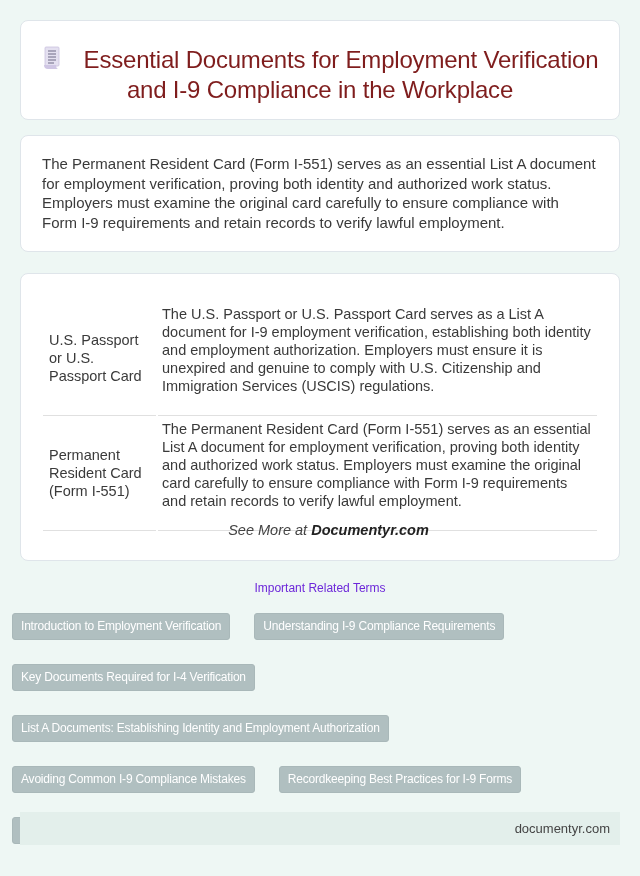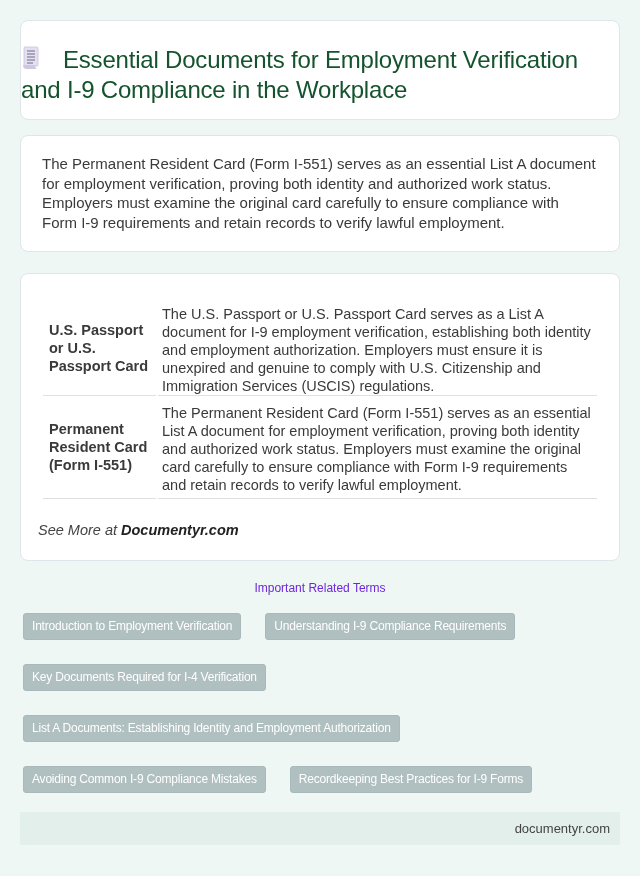--- a/index.html
+++ b/index.html
@@ -15,24 +15,24 @@
       left: 20px;
       width: 600px;
       background: #fff;
       border: 1px solid #dfe5ea;
       border-radius: 8px;
     }
     .title-card { top: 20px; height: 100px; }
     .title {
       position: absolute;
       left: 0; right: 0; top: 24px;
-      text-align: left;
+      text-align: center;
       font-size: 24px;
       line-height: 30px;
-      color: #14532d;
+      color: #7f1d1d;
       letter-spacing: -0.2px;
     }
     .doc-icon {
       display: inline-block;
       width: 20px; height: 22px;
       vertical-align: -2px;
       margin-right: 22px;
       position: relative;
     }
     .summary-card { top: 135px; height: 117px; }
@@ -51,44 +51,44 @@
       border-collapse: separate;
       border-spacing: 2px 0;
     }
     td {
       font-size: 14.5px;
       line-height: 18px;
       color: #3a3a3a;
       vertical-align: middle;
       border-bottom: 1.5px solid #e0e0e0;
     }
-    td.name { width: 113px; padding: 4px 6px 4px 6px; font-weight: bold; }
-    td.desc { padding: 4px 4px 0 4px; margin-top: 24px; }
+    td.name { width: 113px; padding: 4px 6px 4px 6px; }
+    td.desc { padding: 4px 4px 20px 4px; margin-top: 24px; }
     tr.r1 td { height: 96px; padding-top: 6px; }
     tr.r2 td { height: 103px; }
     .see-more {
       position: absolute;
       left: 0; right: 0; top: 248px;
-      text-align: left;
+      text-align: center;
       font-size: 14.5px;
       font-style: italic;
       color: #444;
       padding-left: 17px;
     }
     .see-more b { font-weight: bold; color: #222; }
     .related-title {
       position: absolute;
       left: 0; right: 0; top: 581px;
       text-align: center;
       font-size: 12px;
       color: #6d28d9;
     }
     .tags {
       position: absolute;
-      left: 23px; top: 613px;
+      left: 12px; top: 613px;
       width: 600px;
       display: flex;
       flex-wrap: wrap;
       column-gap: 8px;
       row-gap: 7px;
       gap: 24px;
     }
     .tag {
       background: #b0bfc0;
       color: #fff;

